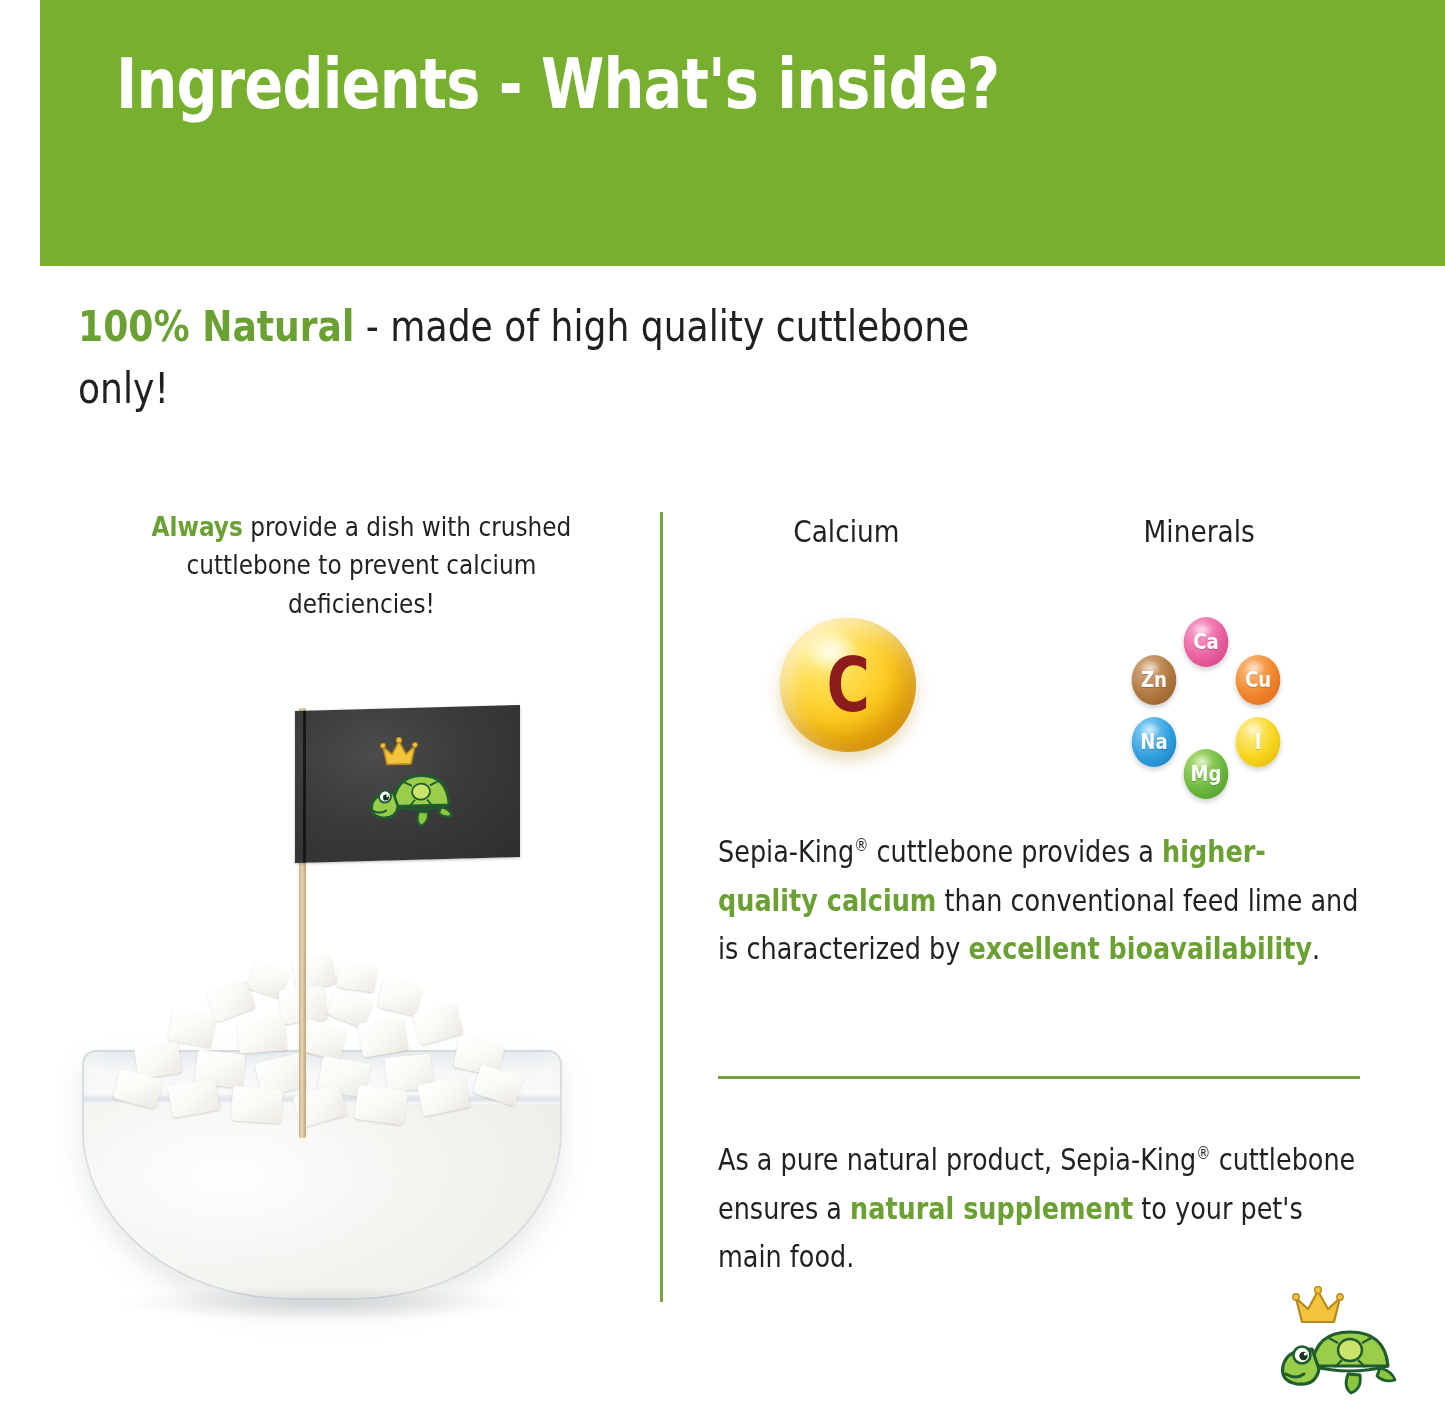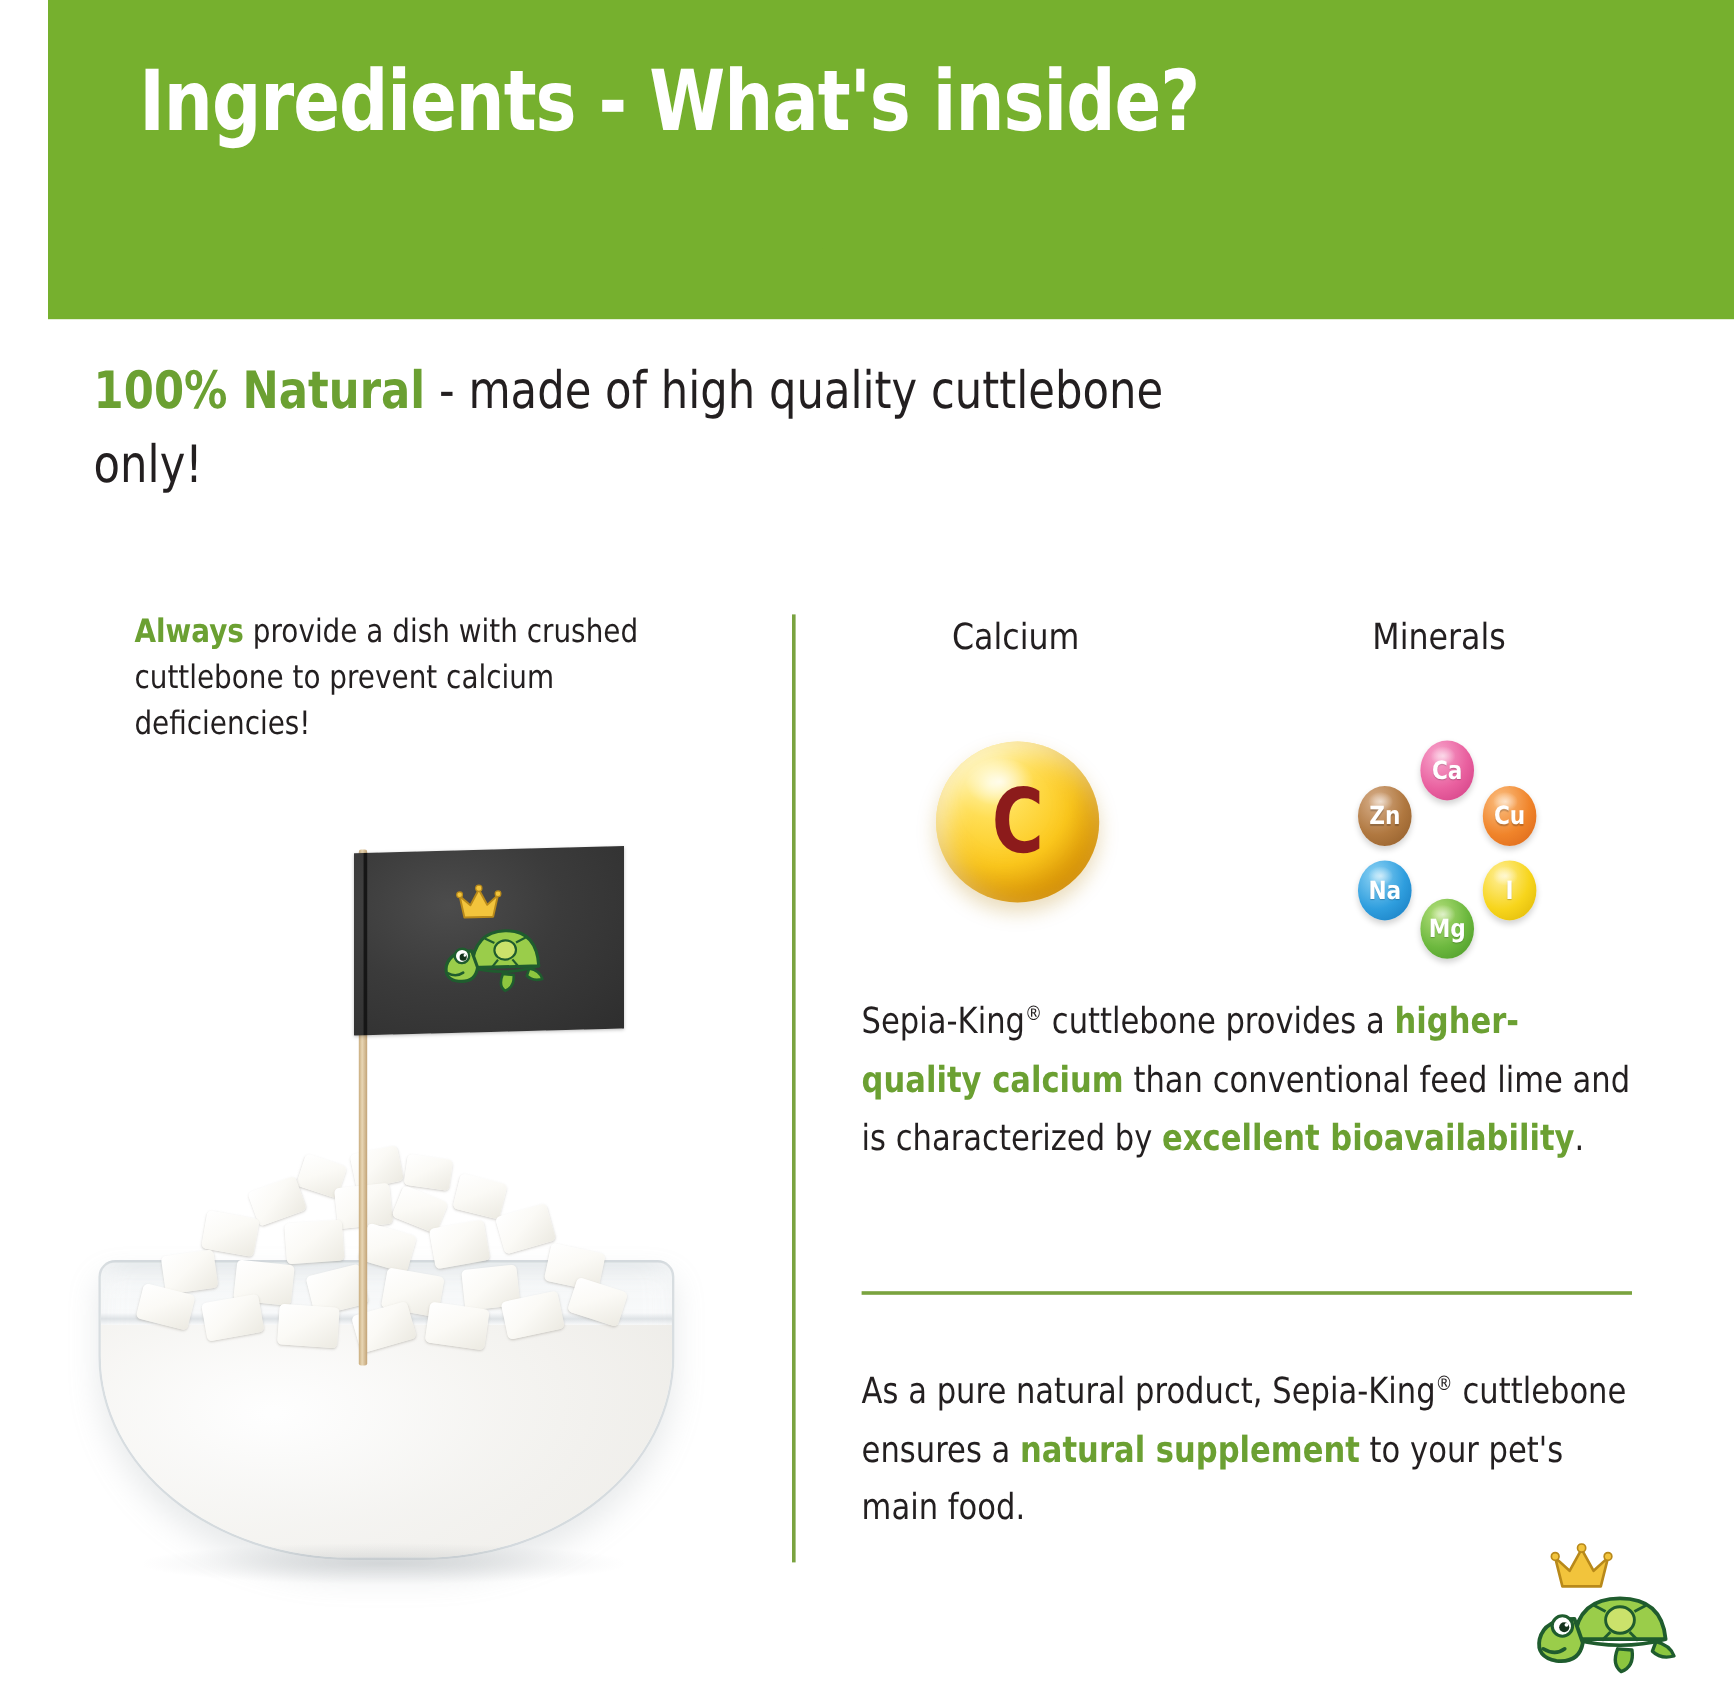--- a/index.html
+++ b/index.html
@@ -60,20 +60,21 @@
     transform-origin: left top;
   }
   .subtitle .accent { color: #6ba032; font-weight: bold; }
 
   
   .left-col {
     position: absolute;
     left: 112px;
     top: 508px;
     width: 500px;
+    text-align: center;
   }
   .left-note {
     font-family: "DejaVu Sans", sans-serif;
     font-size: 27px;
     line-height: 1.42;
     color: #231f20;
     transform: scaleX(0.86);
     transform-origin: left top;
     width: 580px;
   }

